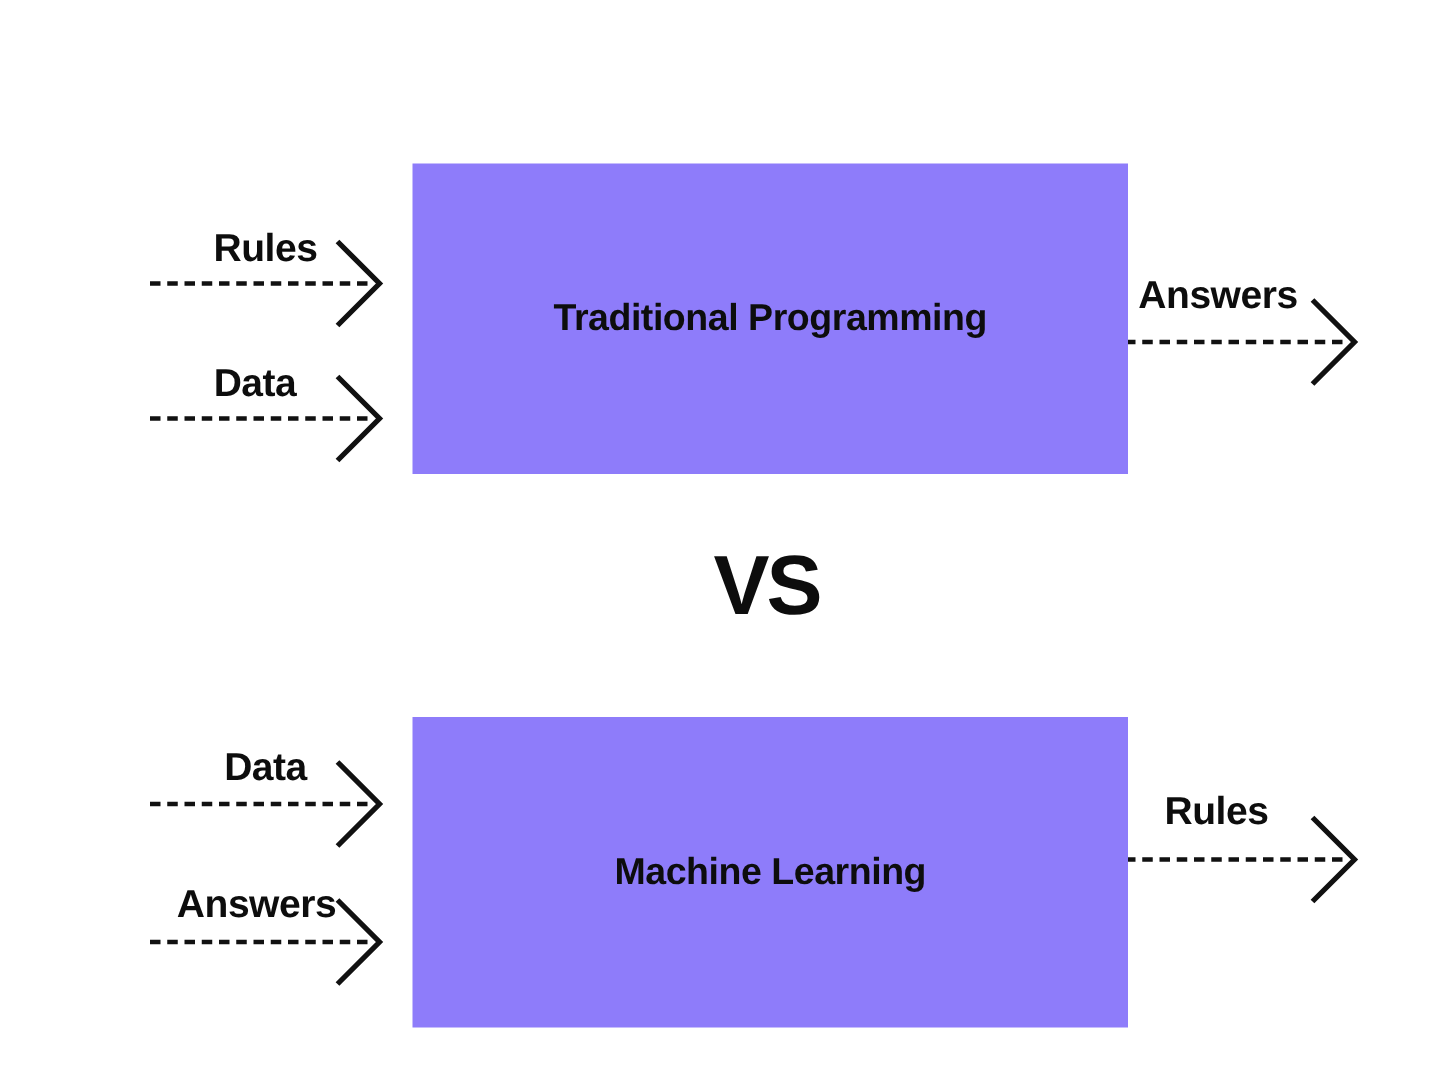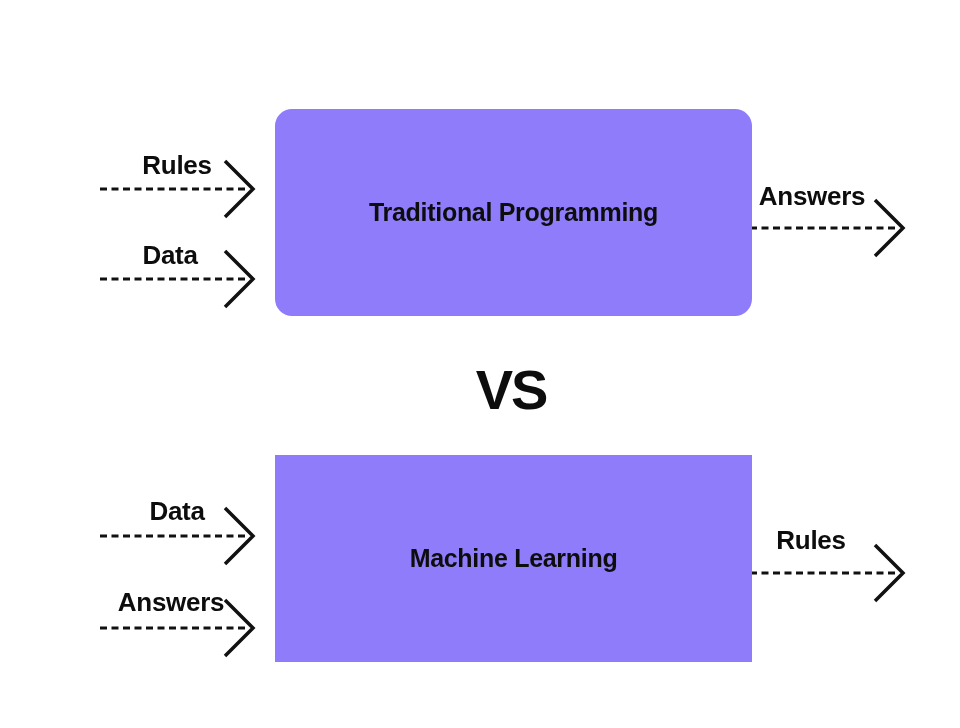--- a/index.html
+++ b/index.html
@@ -19,22 +19,22 @@
     position: relative;
     width: 960px; height: 728px;
     background: var(--background);
   }
   .box {
     position: absolute;
     left: 275px; width: 477px; height: 207px;
     background: var(--box-fill);
     display: flex; align-items: center; justify-content: center;
   }
-  .box.top { top: 109px; border-radius: 17px; }
-  .box.bottom { top: 455px; }
+  .box.top { top: 109px; }
+  .box.bottom { top: 478px; }
   .box-label {
     font-size: 25px; font-weight: 700; color: var(--text);
     letter-spacing: -0.3px; white-space: nowrap;
   }
   .arrow-label {
     position: absolute;
     transform: translateX(-50%);
     font-size: 26px; font-weight: 700; color: var(--text);
     letter-spacing: -0.3px; white-space: nowrap;
     line-height: 1;

